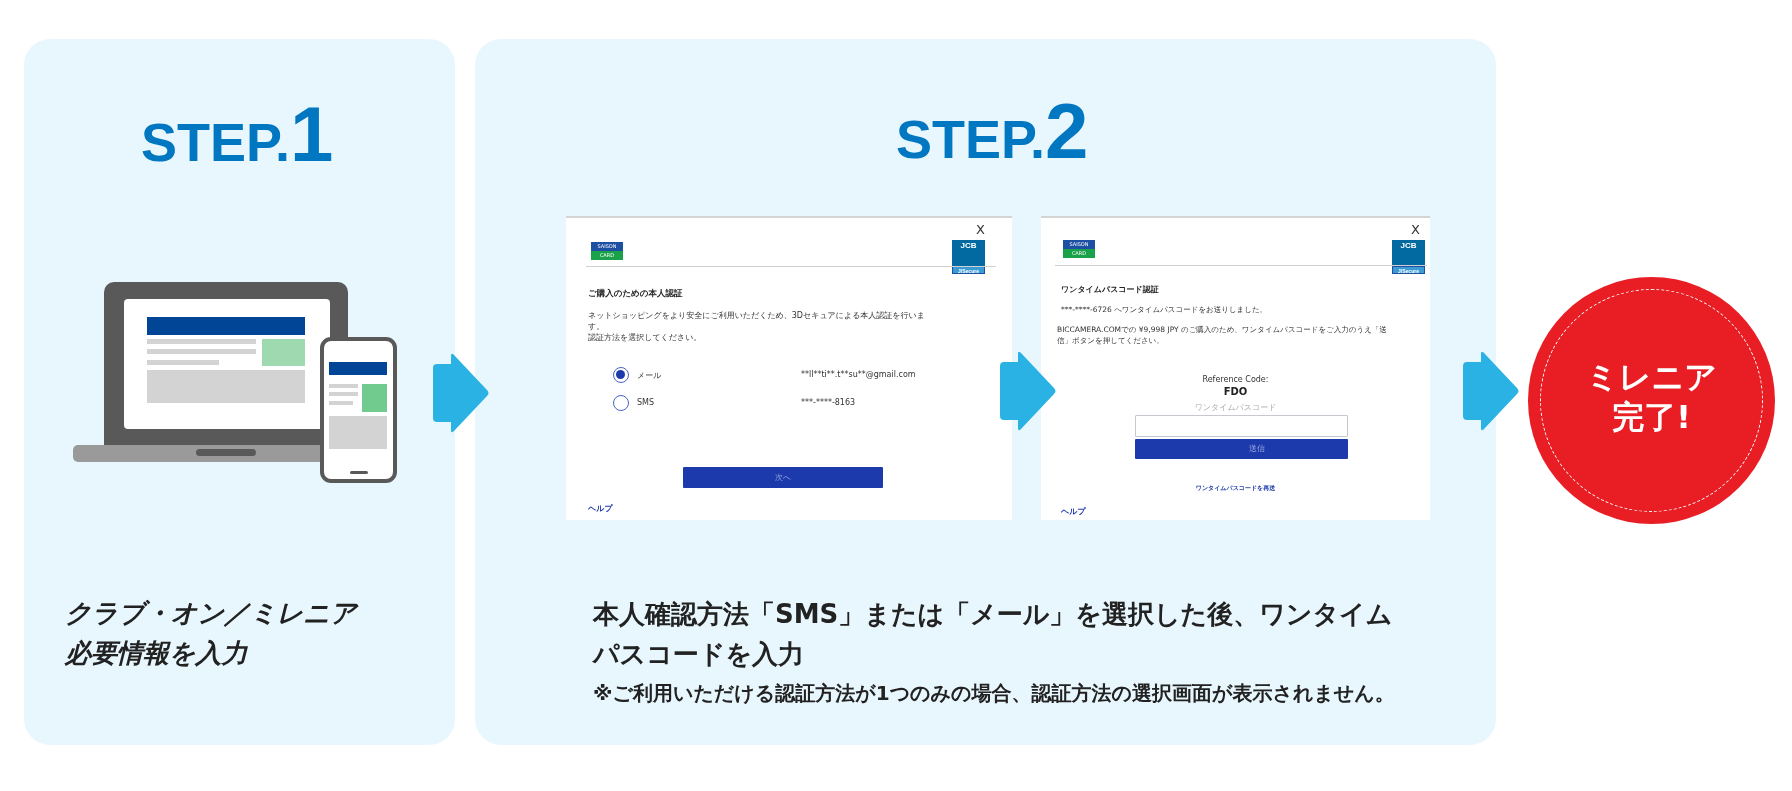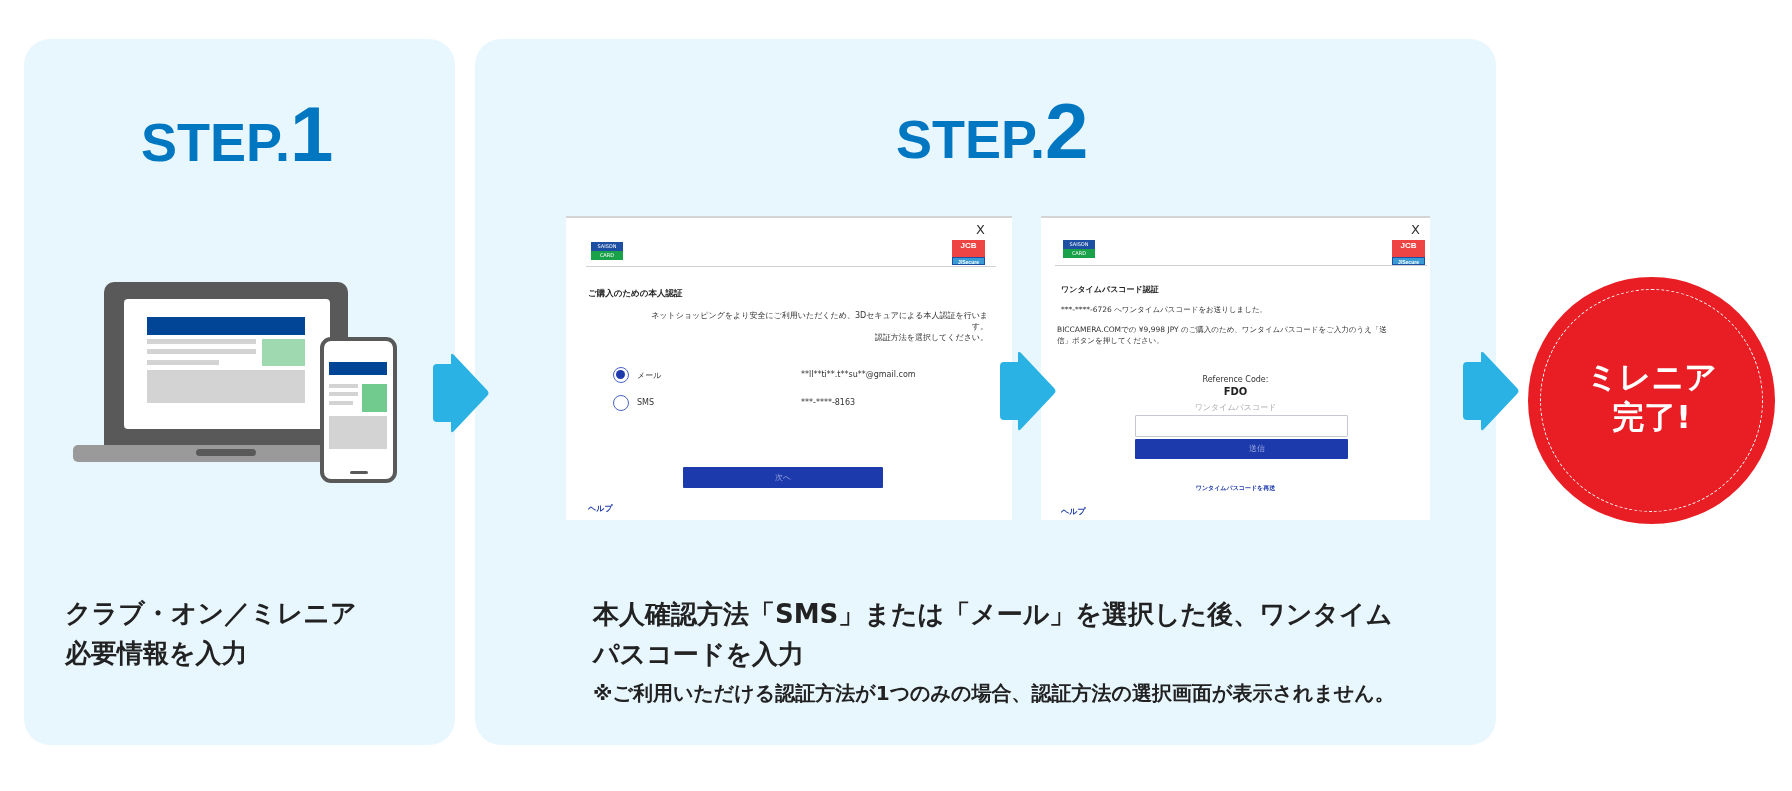--- a/index.html
+++ b/index.html
@@ -9,21 +9,21 @@
   #step1 { left: 24px; top: 39px; width: 431px; height: 706px; }
   #step2 { left: 475px; top: 39px; width: 1021px; height: 706px; }
 
   .step-title { position: absolute; color: #0077c0; font-family: "Liberation Sans", sans-serif; font-weight: 700; white-space: nowrap; line-height: 1; }
   .step-title .word { font-size: 54px; letter-spacing: 0px; }
   .step-title .num { font-size: 78px; }
   #step1-title { left: 141px; top: 95px; }
   #step2-title { left: 896px; top: 92px; }
 
   .desc { position: absolute; font-weight: 700; font-size: 26px; line-height: 40px; color: #222; }
-  #step1-desc { left: 65px; top: 593px; width: 380px; }
+  #step1-desc { left: 65px; top: 593px; width: 380px; font-style: italic; }
   #step2-desc { left: 593px; top: 594px; width: 860px; }
   #step2-note { left: 593px; top: 680px; font-size: 20px; line-height: 26px; font-weight: 700; }
 
   
   .arrow { position: absolute; width: 56px; height: 82px; }
 
   
   .laptop-body { position: absolute; left: 104px; top: 282px; width: 244px; height: 168px; background: #595959; border-radius: 10px 10px 0 0; }
   .laptop-screen { position: absolute; left: 124px; top: 299px; width: 206px; height: 130px; background: #fff; border-radius: 4px; }
   .laptop-base { position: absolute; left: 73px; top: 445px; width: 270px; height: 17px; background: #9a9a9a; border-radius: 5px; }
@@ -34,21 +34,21 @@
 
   
   .shot { position: absolute; background: #fff; border-top: 2px solid #d4d4d4; font-family: "DejaVu Sans", sans-serif; color: #222; }
   #shot1 { left: 566px; top: 216px; width: 446px; height: 304px; }
   #shot2 { left: 1041px; top: 216px; width: 389px; height: 304px; }
   .shot .close { position: absolute; top: 4px; font-size: 13px; color: #333; }
   .logo-saison { position: absolute; width: 32px; height: 18px; font-size: 5px; color: #fff; text-align: center; line-height: 9px; }
   .logo-saison .top { background: #1d4fa3; height: 9px; display: block; }
   .logo-saison .bot { background: #1aa24a; height: 9px; display: block; }
   .logo-jcb { position: absolute; width: 33px; height: 20px; font-size: 8px; color: #fff; text-align: center; font-weight: 700; font-family: "Liberation Sans", sans-serif; }
-  .logo-jcb .top { background: #ef4444; height: 17px; line-height: 12px; display: block; }
+  .logo-jcb .top { background: #0369a1; height: 26px; line-height: 12px; display: block; }
   .logo-jcb .bot { background: #3a9bd5; height: 8px; line-height: 8px; font-size: 5px; display: block; border: 1px solid #1d4fa3; }
   .shot .rule { position: absolute; height: 1px; background: #d0d0d0; }
   .shot .heading { position: absolute; font-size: 8.5px; font-weight: 700; }
   .shot .body { position: absolute; font-size: 8px; line-height: 11px; color: #333; }
   .radio { position: absolute; width: 16px; height: 16px; border-radius: 50%; border: 1.5px solid #4a63c9; background: #fff; }
   .radio.on::after { content: ""; position: absolute; left: 2px; top: 2px; width: 9px; height: 9px; border-radius: 50%; background: #1d3aad; }
   .opt-label { position: absolute; font-size: 8px; color: #333; }
   .opt-value { position: absolute; font-size: 8px; color: #333; }
   .shot-btn { position: absolute; background: #1d3aad; color: #9aa8e0; font-size: 8px; text-align: center; border-radius: 1px; }
   .help { position: absolute; font-size: 8px; color: #1d3aad; font-weight: 700; }
@@ -104,21 +104,21 @@
   <div class="logo-saison" style="left:25px;top:24px;">
     <span class="top">SAISON</span>
     <span class="bot">CARD</span>
   </div>
   <div class="logo-jcb" style="left:386px;top:22px;">
     <span class="top">JCB</span>
     <span class="bot">J/Secure</span>
   </div>
   <div class="rule" style="left:20px;top:48px;width:410px;"></div>
   <div class="heading" style="left:22px;top:70px;">ご購入のための本人認証</div>
-  <div class="body" style="left:12px;top:92px;width:410px;text-align:right;">
+  <div class="body" style="left:22px;top:92px;width:410px;">
     <div>ネットショッピングをより安全にご利用いただくため、3Dセキュアによる本人認証を行いま</div>
     <div>す。</div>
     <div>認証方法を選択してください。</div>
   </div>
   <div class="radio on" style="left:47px;top:149px;"></div>
   <div class="opt-label" style="left:71px;top:152px;">メール</div>
   <div class="opt-value" style="left:235px;top:152px;">**ll**ti**.t**su**@gmail.com</div>
   <div class="radio" style="left:47px;top:177px;"></div>
   <div class="opt-label" style="left:71px;top:180px;">SMS</div>
   <div class="opt-value" style="left:235px;top:180px;">***-****-8163</div>

